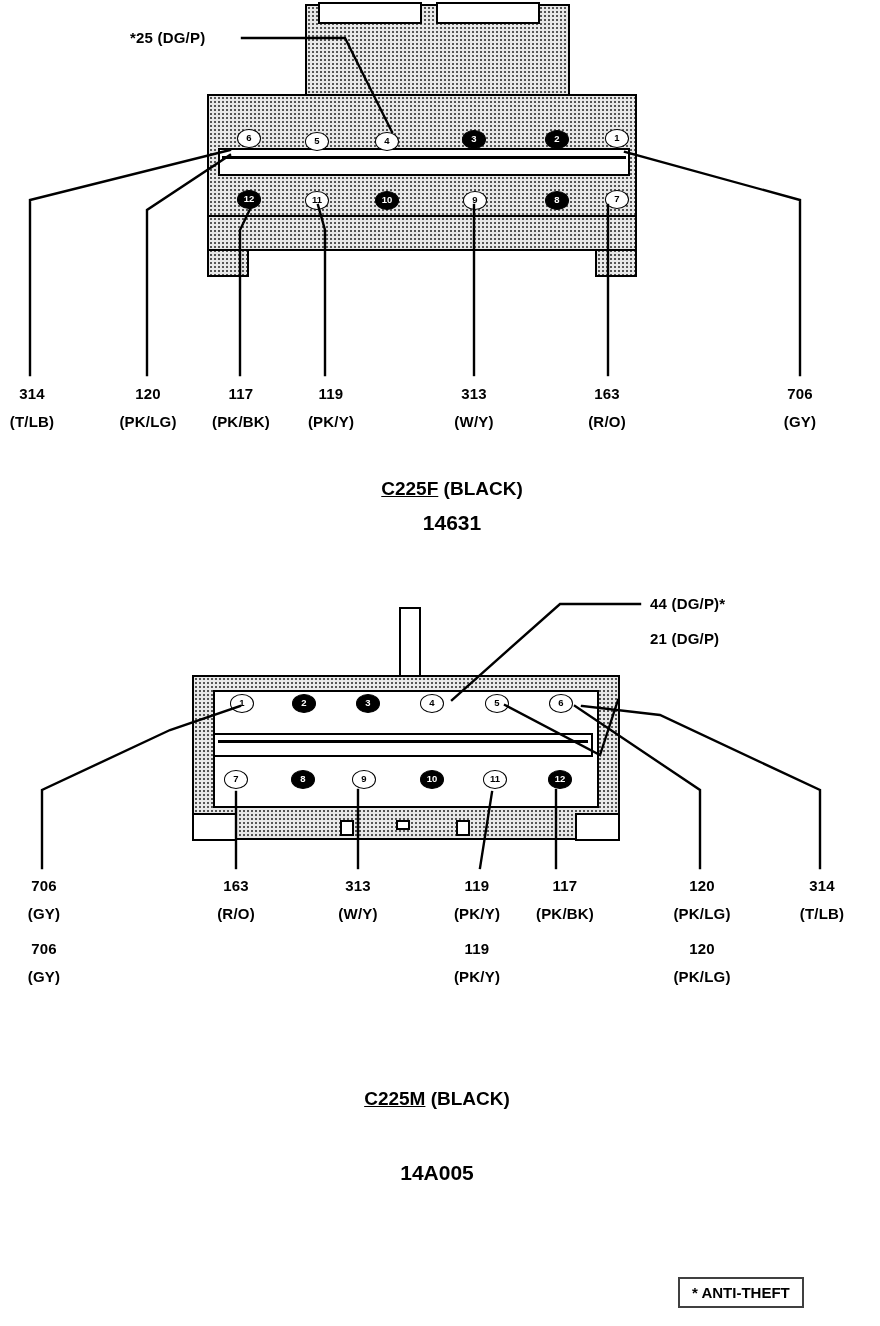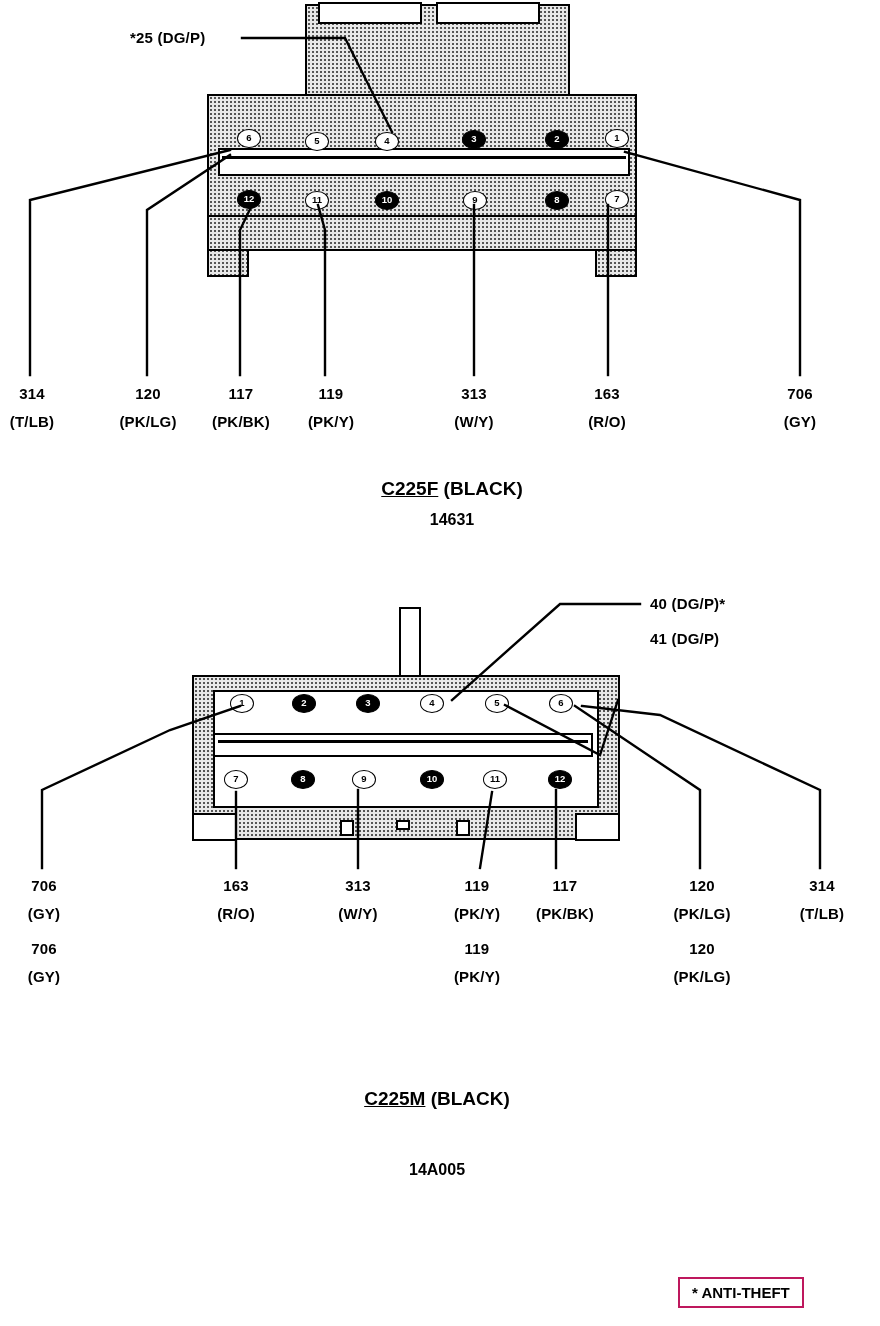--- a/index.html
+++ b/index.html
@@ -6,22 +6,22 @@
   body{width:880px;height:1326px;position:relative;font-family:"Liberation Sans",sans-serif;color:#000;overflow:hidden;}
   .stage{position:absolute;left:0;top:0;width:880px;height:1326px;}
   svg.lines{position:absolute;left:0;top:0;width:880px;height:1326px;pointer-events:none;}
   .lbl{position:absolute;font-size:15px;font-weight:bold;white-space:nowrap;letter-spacing:0.2px;}
   .lbl.c{transform:translateX(-50%);text-align:center;}
   .pin{position:absolute;width:22px;height:17px;border-radius:50%;border:1.6px solid #000;background:#fff;
        font-size:9.5px;font-weight:bold;line-height:15px;text-align:center;color:#000;}
   .pin.dark{background:#000;color:#fff;}
   .title{position:absolute;font-size:19px;font-weight:bold;white-space:nowrap;transform:translateX(-50%);text-align:center;}
   .title u{text-decoration:underline;}
-  .partno{position:absolute;font-size:16px;font-weight:bold;white-space:nowrap;transform:translateX(-50%);text-align:center;}
-  .note{position:absolute;border:2px solid #be185d;background:#fff;padding:5px 12px;font-size:15px;font-weight:bold;white-space:nowrap;}
+  .partno{position:absolute;font-size:21px;font-weight:bold;white-space:nowrap;transform:translateX(-50%);text-align:center;}
+  .note{position:absolute;border:2px solid #404040;background:#fff;padding:5px 12px;font-size:15px;font-weight:bold;white-space:nowrap;}
   .shape{position:absolute;box-sizing:border-box;}
   .hatch{
     background-color:#e8e8e8;
     background-image:radial-gradient(#555 0.8px, transparent 0.9px);
     background-size:4px 4px;
     border:2px solid #000;
   }
   .plain{background:#fff;border:2px solid #000;}
   .bar{background:#fff;border:2px solid #000;}
 </style>
@@ -133,22 +133,22 @@
   <div class="lbl c" style="left:607px;top:413px;">(R/O)</div>
 
   <div class="lbl c" style="left:800px;top:385px;">706</div>
   <div class="lbl c" style="left:800px;top:413px;">(GY)</div>
 
   <div class="title" style="left:452px;top:478px;">
     <u>C225F</u><span> </span><span>(BLACK)</span>
   </div>
   <div class="partno" style="left:452px;top:511px;">14631</div>
 
-  <div class="lbl" style="left:650px;top:595px;">40 (DG/P)*</div>
-  <div class="lbl" style="left:650px;top:630px;">41 (DG/P)</div>
+  <div class="lbl" style="left:650px;top:595px;">44 (DG/P)*</div>
+  <div class="lbl" style="left:650px;top:630px;">21 (DG/P)</div>
 
   <div class="lbl c" style="left:44px;top:877px;">706</div>
   <div class="lbl c" style="left:44px;top:905px;">(GY)</div>
   <div class="lbl c" style="left:44px;top:940px;">706</div>
   <div class="lbl c" style="left:44px;top:968px;">(GY)</div>
 
   <div class="lbl c" style="left:236px;top:877px;">163</div>
   <div class="lbl c" style="left:236px;top:905px;">(R/O)</div>
 
   <div class="lbl c" style="left:358px;top:877px;">313</div>

